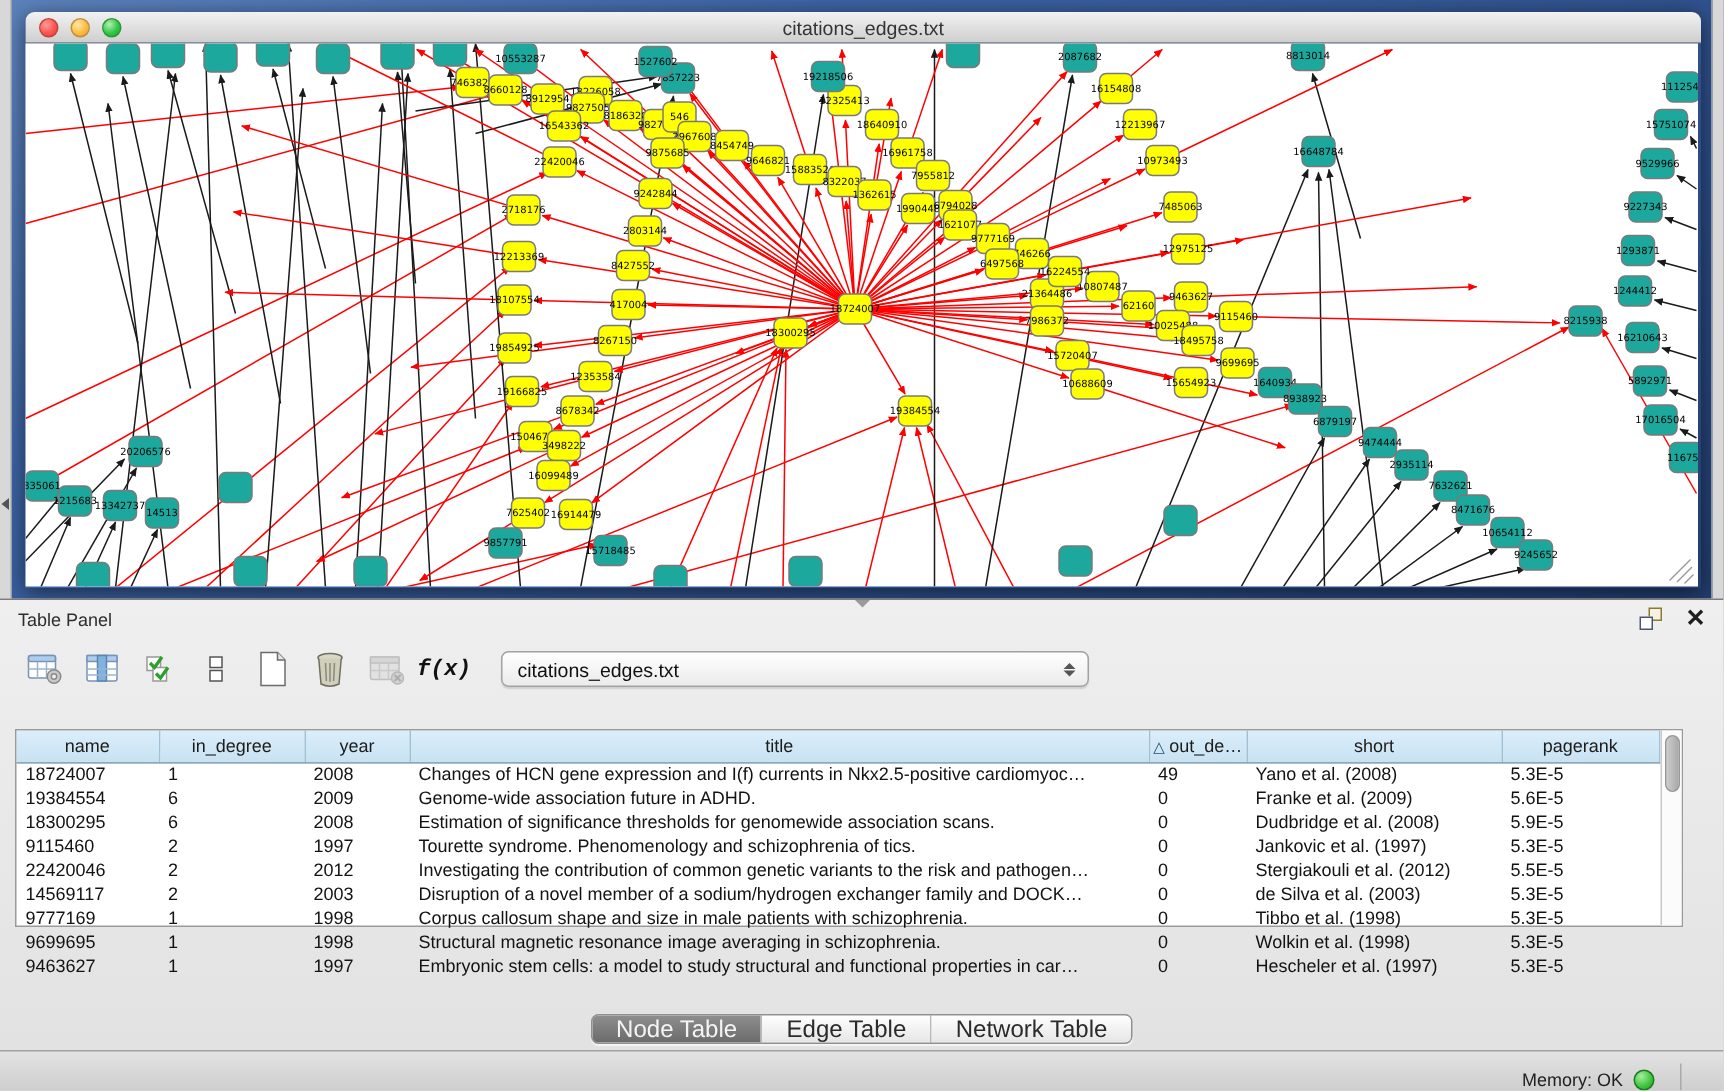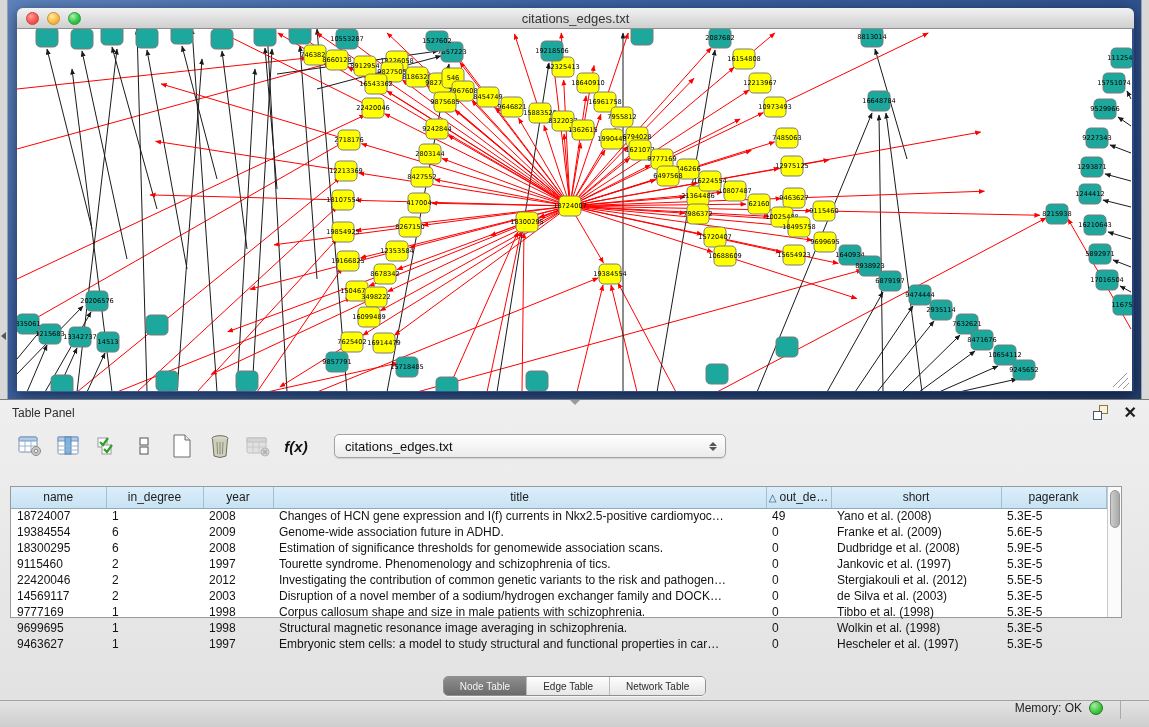--- a/index.html
+++ b/index.html
@@ -42,21 +42,21 @@
   .tp-header .spacer { flex:1; }
   .float-icon { width:17px; height:16px; position:relative; margin-right:14px; cursor:pointer; }
   .float-icon .sq1 { position:absolute; left:6px; top:0; width:9px; height:9px;
     border:1px solid #8a7a3a; background:#f6f2dd; }
   .float-icon .sq2 { position:absolute; left:0; top:6px; width:9px; height:9px;
     border:1px solid #4a5570; background:#fff; }
   .close-icon { font-size:16px; font-weight:bold; color:#1e1e1e; line-height:16px; cursor:pointer; }
 
   .tp-toolbar { position:relative; height:40px; display:flex; align-items:center; padding-left:16px; gap:10px; }
   .tb-btn { width:28px; height:28px; display:flex; align-items:center; justify-content:center; cursor:pointer; }
-  .fx-label { font-family:Liberation Sans, sans-serif; font-style:italic; font-weight:bold;
+  .fx-label { font-family:Liberation Mono, monospace; font-style:italic; font-weight:bold;
     font-size:15px; color:#111; }
   .table-combo { margin-left:14px; width:392px; height:24px; border:1px solid #a3a3a3; border-radius:5px;
     background:linear-gradient(#ffffff,#ebebeb); display:flex; align-items:center;
     box-shadow:0 1px 1px rgba(0,0,0,.12); cursor:pointer; }
   .table-combo .val { flex:1; padding-left:10px; font-size:13px; color:#101010; }
   .combo-arrows { width:20px; display:flex; flex-direction:column; align-items:center; gap:1px; padding-right:4px;}
   .combo-arrows i { width:0; height:0; border-left:4px solid transparent; border-right:4px solid transparent; }
   .combo-arrows .up { border-bottom:4px solid #555; }
   .combo-arrows .dn { border-top:4px solid #555; }
 
@@ -71,29 +71,29 @@
   .grid td.c-short { text-align:left; }
   .sort-tri { display:inline-block; margin-right:3px; font-size:10px; color:#20506e; }
   .vscroll { width:15px; background:#fbfbfb; border-left:1px solid #c9c9c9; position:relative; }
   .vthumb { position:absolute; left:2px; top:3px; width:10px; height:38px; border-radius:6px;
     background:linear-gradient(90deg,#cdcdcd,#a9a9a9); border:1px solid #979797; cursor:pointer; }
 
   .tabbar { position:absolute; left:0; top:276px; width:1149px; height:24px;
     display:flex; justify-content:center; }
   .seg { display:inline-flex; height:20px; border:1px solid #8f8f8f; border-radius:5px; overflow:hidden;
     box-shadow:0 1px 1px rgba(255,255,255,.7); }
-  .seg .seg-btn { padding:0 16px; font-size:10px; line-height:19px; color:#2b2b2b; cursor:pointer;
+  .seg .seg-btn { padding:0 16px; font-size:16px; line-height:19px; color:#2b2b2b; cursor:pointer;
     background:linear-gradient(#fefefe,#e6e6e6); border-right:1px solid #b9b9b9; }
   .seg .seg-btn:last-child { border-right:none; }
   .seg .seg-btn.sel { background:linear-gradient(#8e8e8e,#6b6b6b); color:#f4f4f4; }
 
   
   .statusbar { position:absolute; left:0; top:700px; width:1149px; height:27px;
     background:linear-gradient(#e3e3e3,#cecece); border-top:1px solid #a3a3a3;
-    display:flex; align-items:flex-start; justify-content:flex-end; padding-right:28px; gap:7px; }
+    display:flex; align-items:flex-end; justify-content:flex-end; padding-right:28px; gap:7px; }
   .mem-label { font-size:12px; color:#1f1f1f; }
   .mem-dot { width:14px; height:14px; border-radius:50%;
     background:radial-gradient(circle at 35% 30%, #a8eda0, #3cc43c 60%, #27a427); border:1px solid #1d7a1d; }
   .status-sep { width:1px; height:18px; background:#aaa; margin-left:10px; }
 </style>
 </head>
 <body>
 
 <div class="screen">
 

